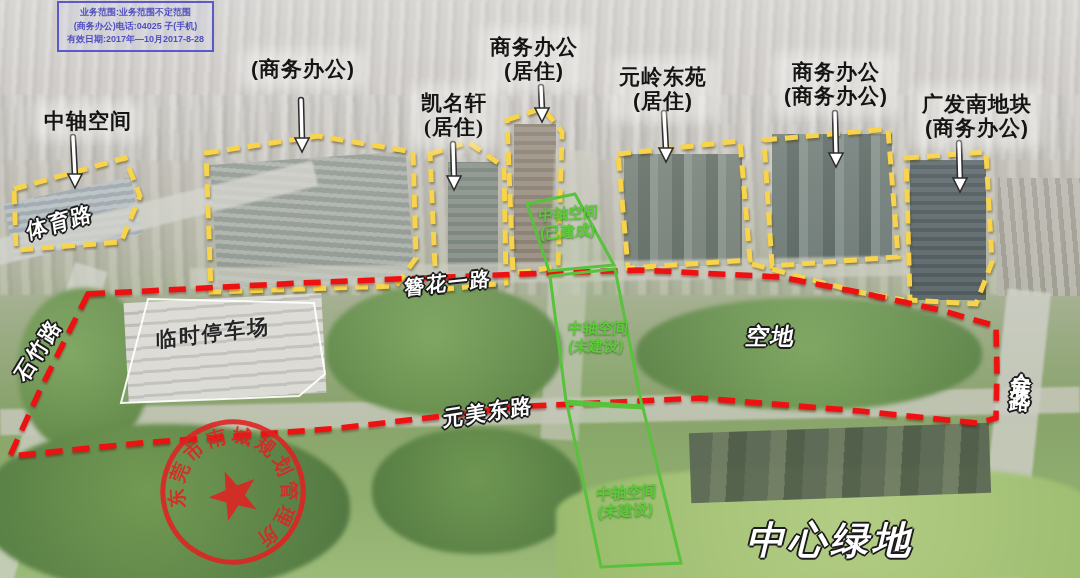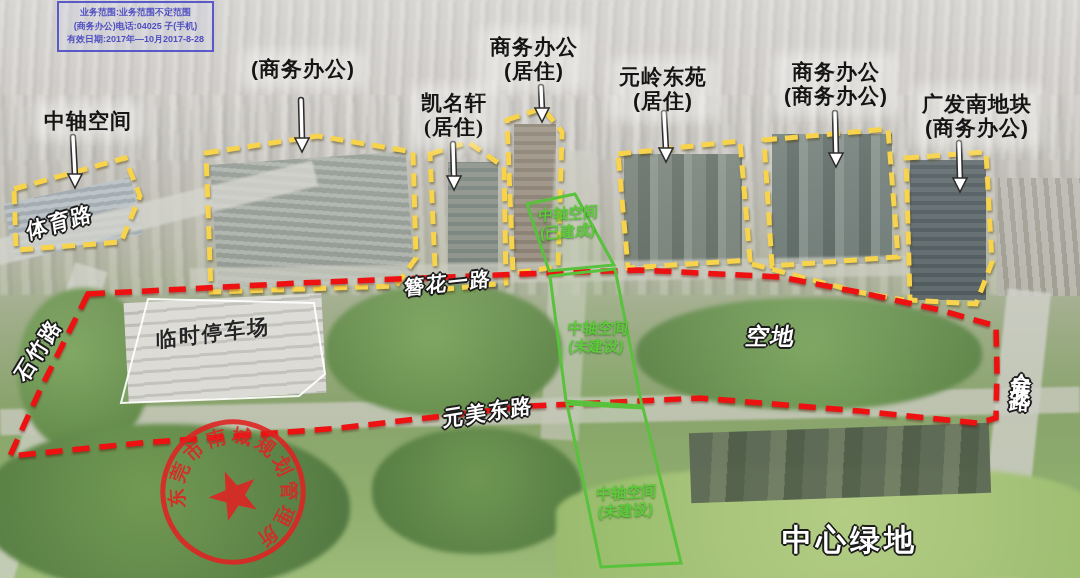--- a/index.html
+++ b/index.html
@@ -208,16 +208,16 @@
   <div class="lbl lbl-green" style="left:597px;top:337px;transform:translate(-50%,-50%) skewX(-6deg);">
     <div>中轴空间</div>
     <div>(未建设)</div>
   </div>
   <div class="lbl lbl-green" style="left:626px;top:501px;transform:translate(-50%,-50%) rotate(-3deg) skewX(-6deg);">
     <div>中轴空间</div>
     <div>(未建设)</div>
   </div>
 
   <div class="lbl lbl-road" style="left:771px;top:336px;font-size:23px;transform:translate(-50%,-50%) skewX(-10deg);">空地</div>
-  <div class="lbl lbl-road" style="left:850px;top:540px;font-size:30px;letter-spacing:4px;">中心绿地</div>
+  <div class="lbl lbl-road" style="left:830px;top:540px;font-size:38px;letter-spacing:4px;font-style:italic;">中心绿地</div>
 
 
 </div>
 
 </body></html>

